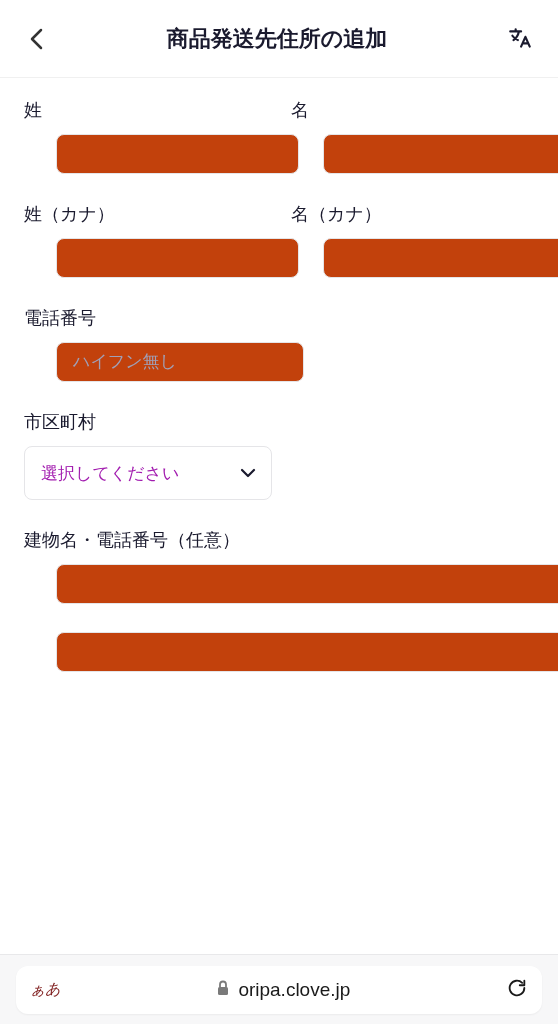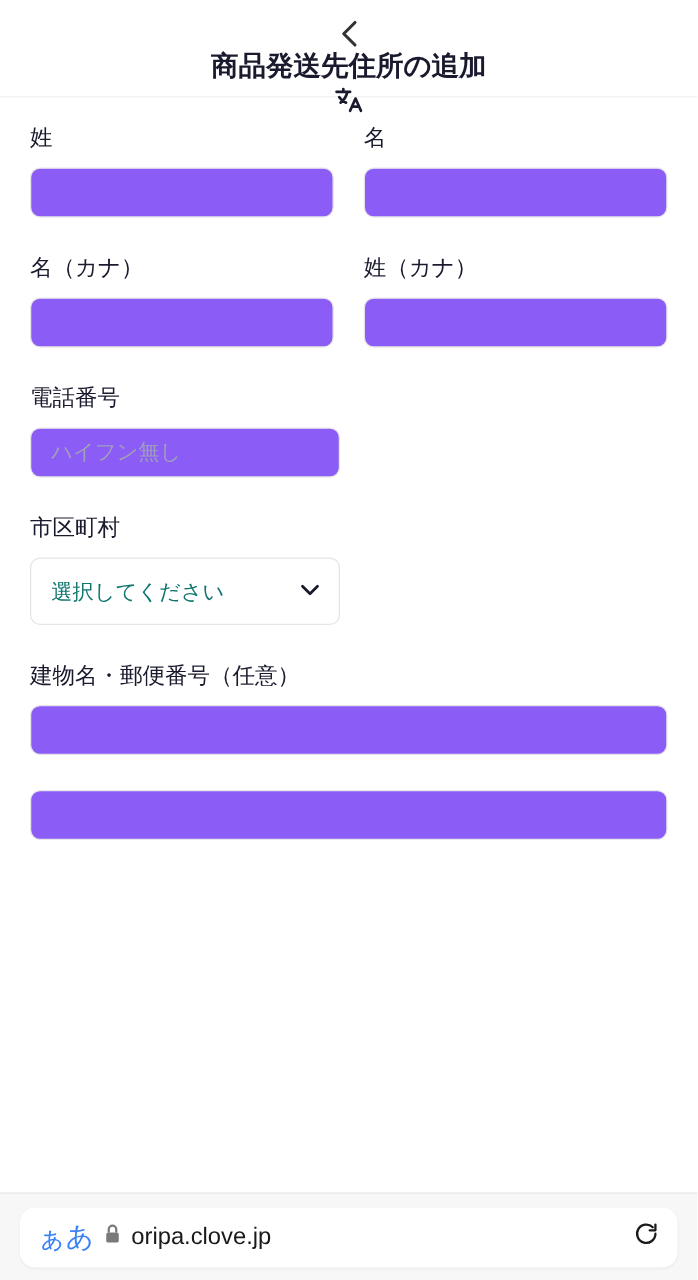--- a/index.html
+++ b/index.html
@@ -15,21 +15,20 @@
       position: relative;
       overflow: hidden;
     }
     .header {
       display: flex;
       align-items: center;
       justify-content: space-between;
       padding: 16px 24px;
       border-bottom: 1px solid #f0f0f0;
       height: 78px;
-      flex-direction: column;
     }
     .back-btn {
       width: 24px;
       height: 24px;
       display: flex;
       align-items: center;
       justify-content: center;
       cursor: pointer;
       color: #333;
     }
@@ -70,40 +69,41 @@
       display: block;
     }
     .input {
       width: 100%;
       height: 40px;
       border: 1px solid #e5e5e8;
       border-radius: 8px;
       padding: 0 16px;
       font-size: 17px;
       color: #1a1a2e;
-      background: #8b5cf6;
+      background: #c2410c;
+      margin-left: 32px;
     }
     .input::placeholder {
       color: #a0a0b8;
     }
     .input-narrow {
       width: 248px;
     }
     .select-wrapper {
       position: relative;
       width: 248px;
     }
     .select {
       width: 100%;
       height: 54px;
       border: 1px solid #e5e5e8;
       border-radius: 8px;
       padding: 0 48px 0 16px;
       font-size: 17px;
-      color: #0f766e;
+      color: #a21caf;
       background: #fff;
       appearance: none;
       cursor: pointer;
     }
     .select-chevron {
       position: absolute;
       right: 16px;
       top: 50%;
       transform: translateY(-50%);
       pointer-events: none;
@@ -126,29 +126,30 @@
       height: 48px;
       background: #ffffff;
       border-radius: 12px;
       margin: 0 6px;
       display: flex;
       align-items: center;
       padding: 0 14px;
       box-shadow: 0 1px 2px rgba(0,0,0,0.05);
     }
     .aa-btn {
-      font-size: 22px;
-      color: #3b82f6;
+      font-size: 15px;
+      color: #7f1d1d;
       padding-right: 8px;
+      font-style: italic;
     }
     .url-area {
       flex: 1;
       display: flex;
       align-items: center;
-      justify-content: flex-start;
+      justify-content: center;
       gap: 8px;
     }
     .lock-icon {
       color: #7a7a7a;
     }
     .url-text {
       font-size: 19px;
       color: #1a1a1a;
     }
     .reload-btn {
@@ -182,25 +183,25 @@
       <input class="input" type="text" style="">
     </div>
     <div class="col">
       <label class="label">名</label>
       <input class="input" type="text" style="">
     </div>
   </div>
 
   <div class="row">
     <div class="col">
+      <label class="label">姓（カナ）</label>
+      <input class="input" type="text" style="">
+    </div>
+    <div class="col">
       <label class="label">名（カナ）</label>
-      <input class="input" type="text" style="">
-    </div>
-    <div class="col">
-      <label class="label">姓（カナ）</label>
       <input class="input" type="text" style="">
     </div>
   </div>
 
   <div class="field">
     <label class="label">電話番号</label>
     <input class="input input-narrow" type="text" placeholder="ハイフン無し" style="">
   </div>
 
   <div class="field">
@@ -212,21 +213,21 @@
       <span class="select-chevron">
         <svg width="16" height="10" viewBox="0 0 16 10" fill="none">
           <path d="M2 2 L8 8 L14 2" stroke="currentColor" stroke-width="2.2" stroke-linecap="round" stroke-linejoin="round"></path>
         </svg>
       </span>
     </div>
   </div>
 
 
   <div class="field">
-    <label class="label">建物名・郵便番号（任意）</label>
+    <label class="label">建物名・電話番号（任意）</label>
     <input class="input" type="text" style="">
   </div>
 
   <div class="field">
     <input class="input" type="text" style="">
   </div>
 
 </div>
 
 <div class="browser-bar">

